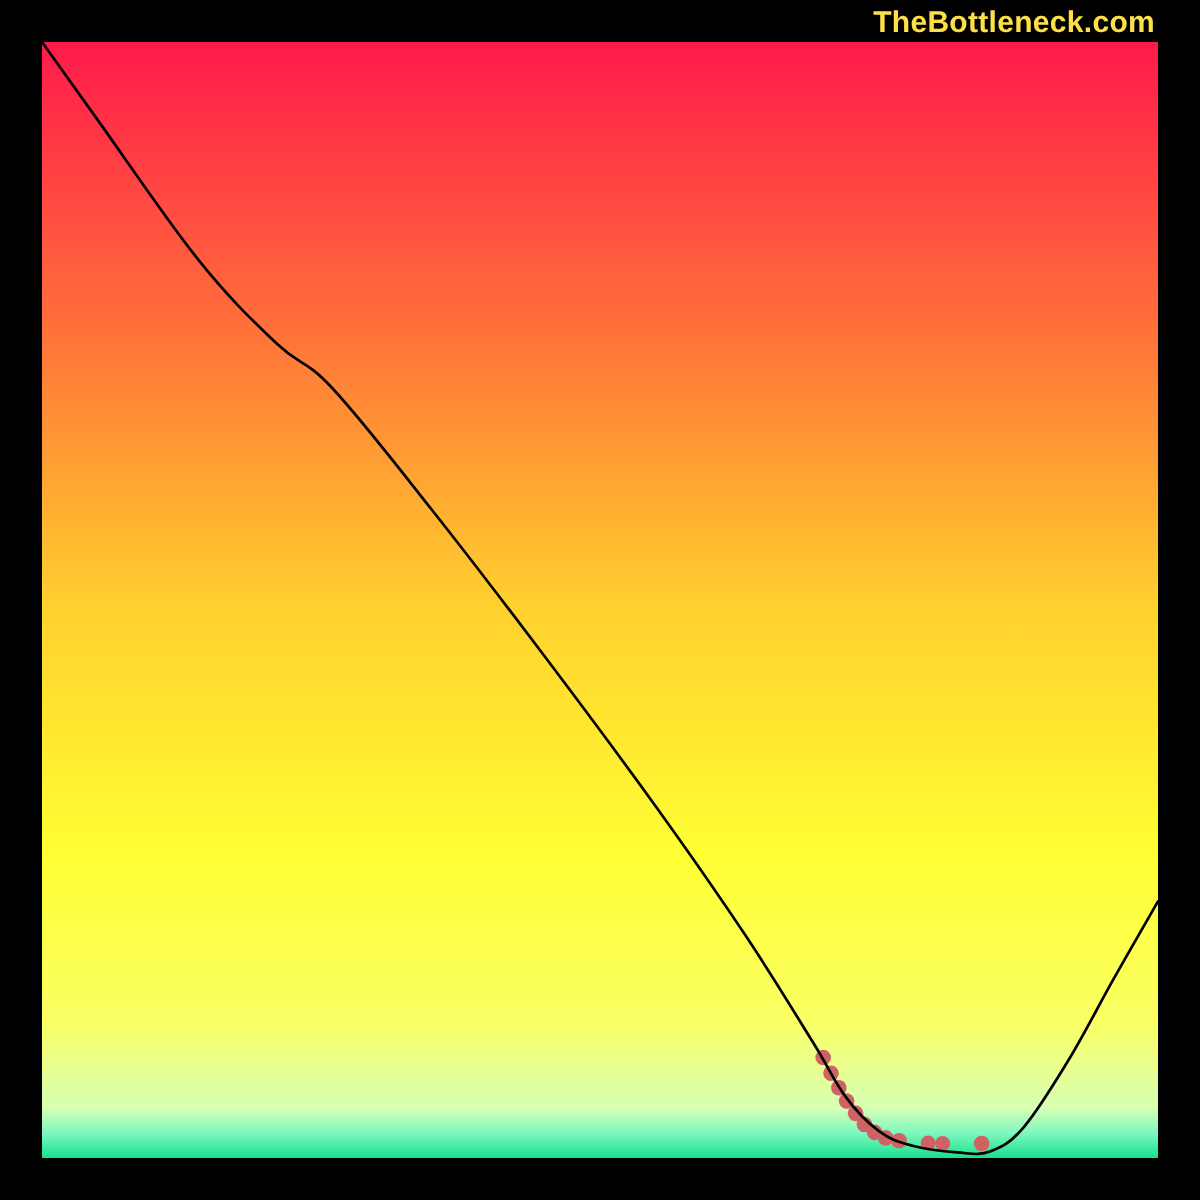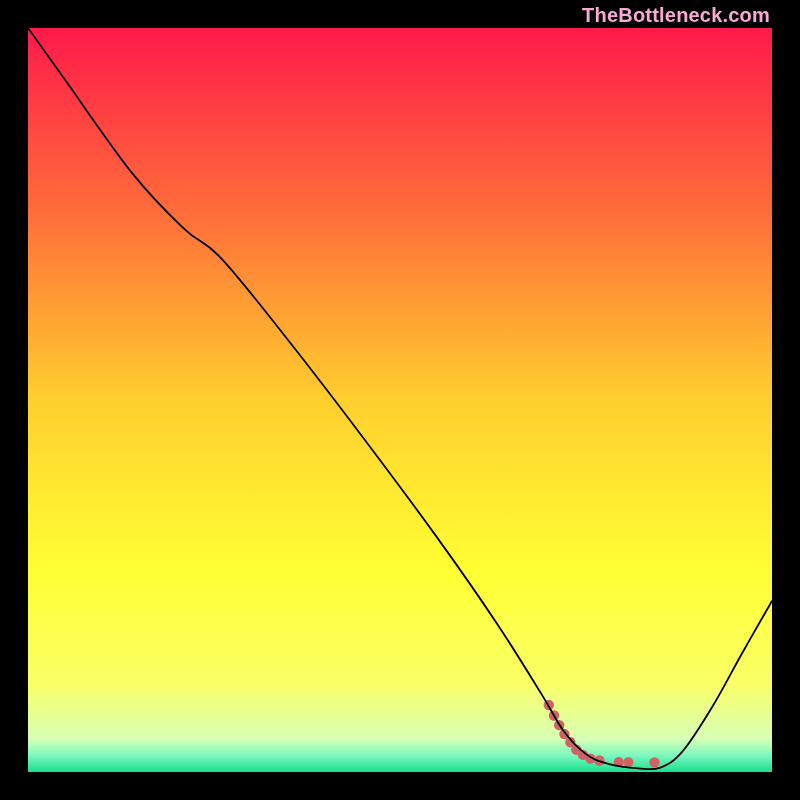--- a/index.html
+++ b/index.html
@@ -24,21 +24,21 @@
     top: 28px;
     left: 28px;
     width: 744px;
     height: 744px;
     overflow: hidden;
   }
   .watermark {
     position: absolute;
     top: 4px;
     right: 30px;
-    color: #f9a8d4;
+    color: #fde047;
     font-size: 20px;
     font-weight: 600;
     letter-spacing: 0.2px;
   }
   svg {
     display: block;
   }
 </style>
 </head>
 <body>

